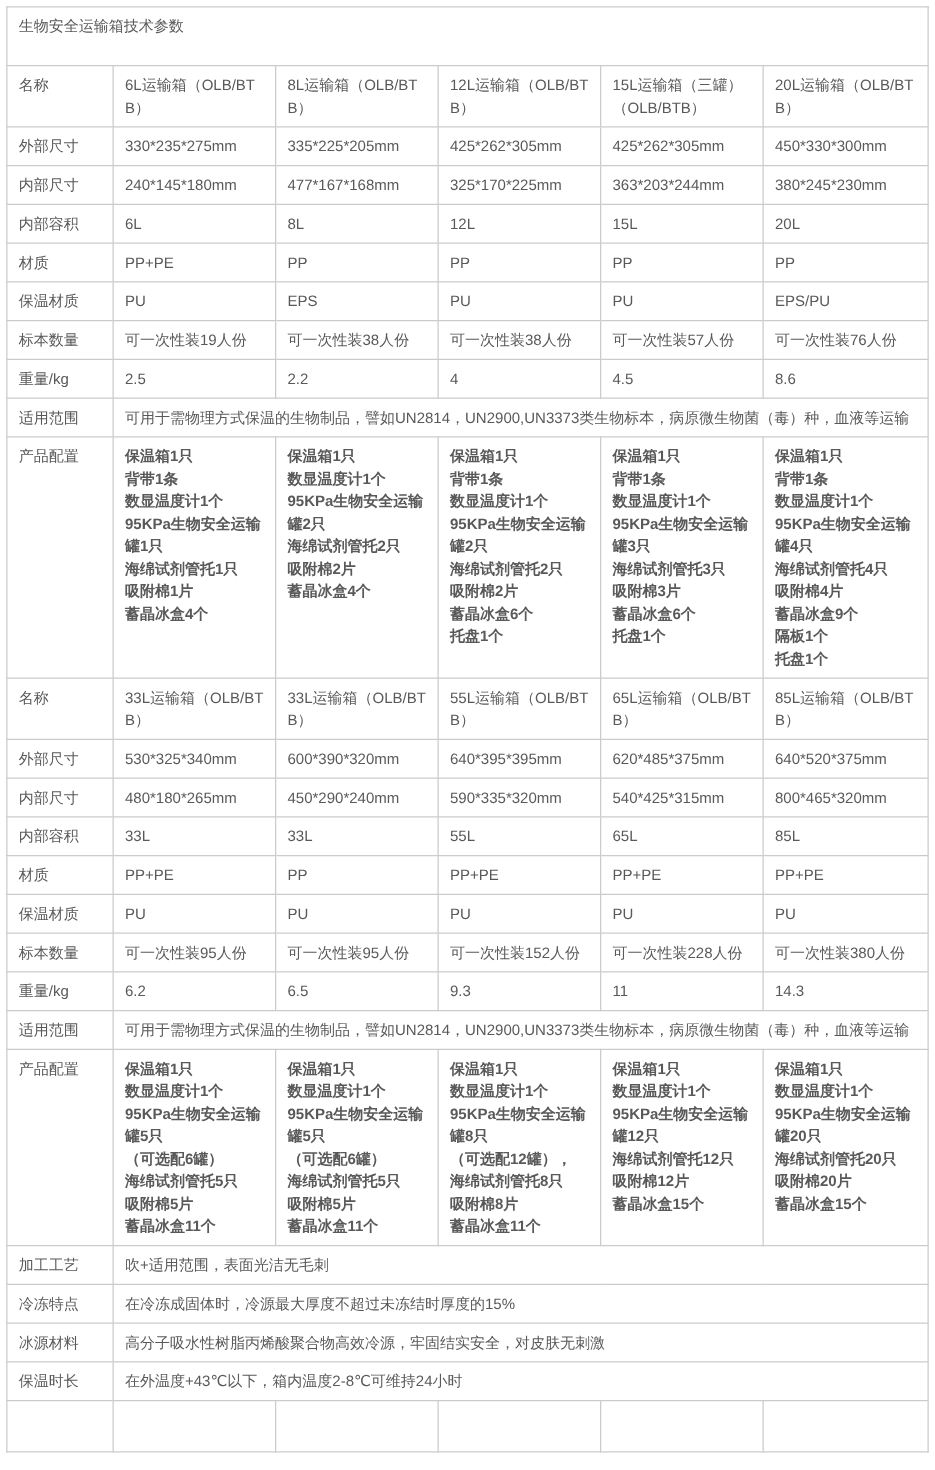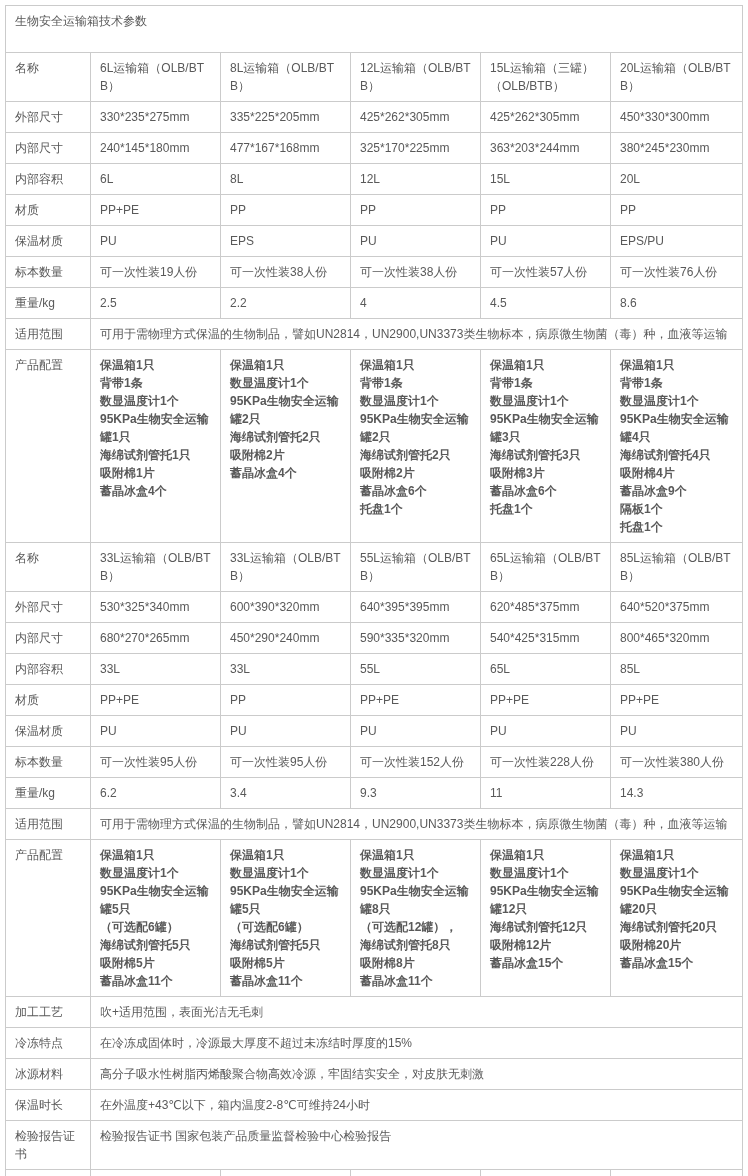--- a/index.html
+++ b/index.html
@@ -169,21 +169,21 @@
         <tr>
           <td class="label-cell">外部尺寸</td>
           <td>530*325*340mm</td>
           <td>600*390*320mm</td>
           <td>640*395*395mm</td>
           <td>620*485*375mm</td>
           <td>640*520*375mm</td>
         </tr>
         <tr>
           <td class="label-cell">内部尺寸</td>
-          <td>680*270*265mm</td>
+          <td>480*180*265mm</td>
           <td>450*290*240mm</td>
           <td>590*335*320mm</td>
           <td>540*425*315mm</td>
           <td>800*465*320mm</td>
         </tr>
         <tr>
           <td class="label-cell">内部容积</td>
           <td>33L</td>
           <td>33L</td>
           <td>55L</td>
@@ -210,21 +210,21 @@
           <td class="label-cell">标本数量</td>
           <td>可一次性装95人份</td>
           <td>可一次性装95人份</td>
           <td>可一次性装152人份</td>
           <td>可一次性装228人份</td>
           <td>可一次性装380人份</td>
         </tr>
         <tr>
           <td class="label-cell">重量/kg</td>
           <td>6.2</td>
-          <td>3.4</td>
+          <td>6.5</td>
           <td>9.3</td>
           <td>11</td>
           <td>14.3</td>
         </tr>
         <tr>
           <td class="label-cell">适用范围</td>
           <td colspan="5">可用于需物理方式保温的生物制品，譬如UN2814，UN2900,UN3373类生物标本，病原微生物菌（毒）种，血液等运输</td>
         </tr>
         <tr>
           <td class="label-cell">产品配置</td>
@@ -271,24 +271,20 @@
           <td colspan="5">在冷冻成固体时，冷源最大厚度不超过未冻结时厚度的15%</td>
         </tr>
         <tr>
           <td class="label-cell">冰源材料</td>
           <td colspan="5">高分子吸水性树脂丙烯酸聚合物高效冷源，牢固结实安全，对皮肤无刺激</td>
         </tr>
         <tr>
           <td class="label-cell">保温时长</td>
           <td colspan="5">在外温度+43℃以下，箱内温度2-8℃可维持24小时</td>
         </tr>
-        <tr>
-          <td class="label-cell">检验报告证书</td>
-          <td colspan="5">检验报告证书 国家包装产品质量监督检验中心检验报告</td>
-        </tr>
         <tr class="blank-row">
           <td class="label-cell"></td>
           <td></td>
           <td></td>
           <td></td>
           <td></td>
           <td></td>
         </tr>
       </tbody>
   </table>

